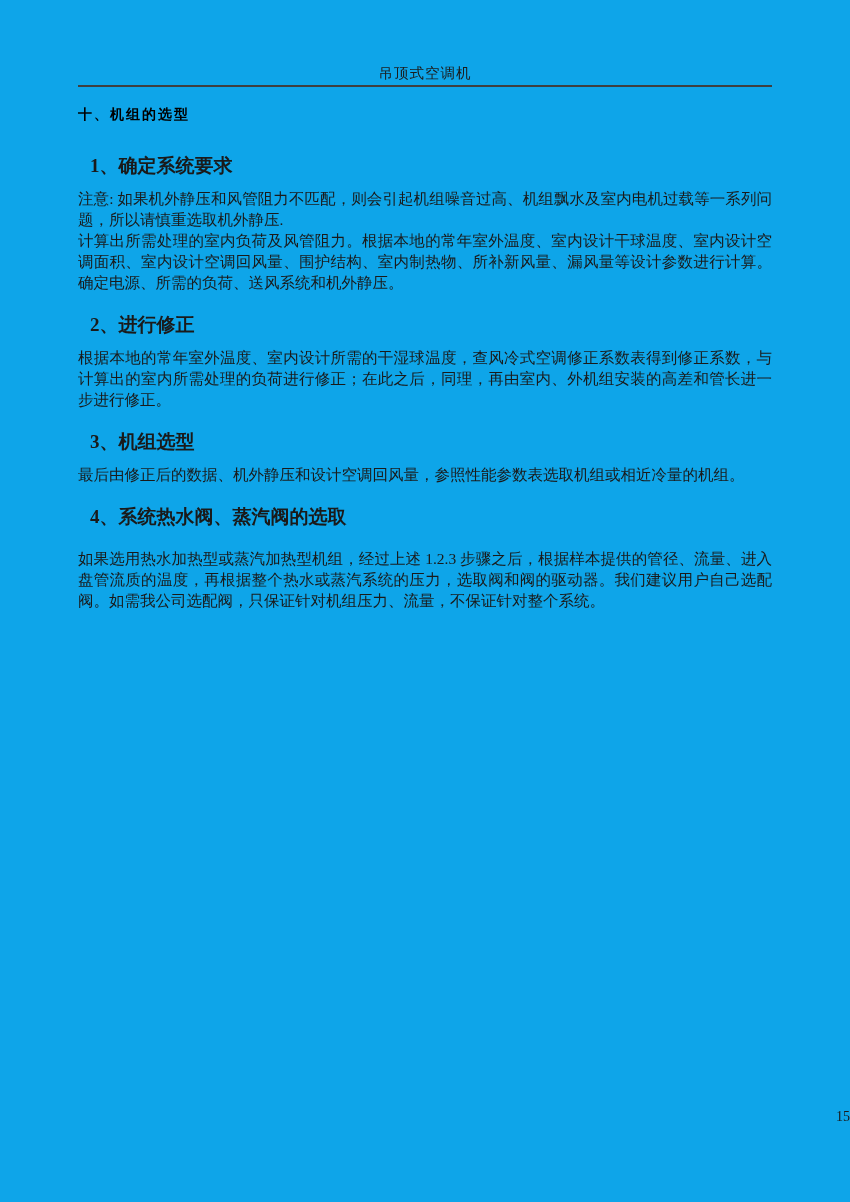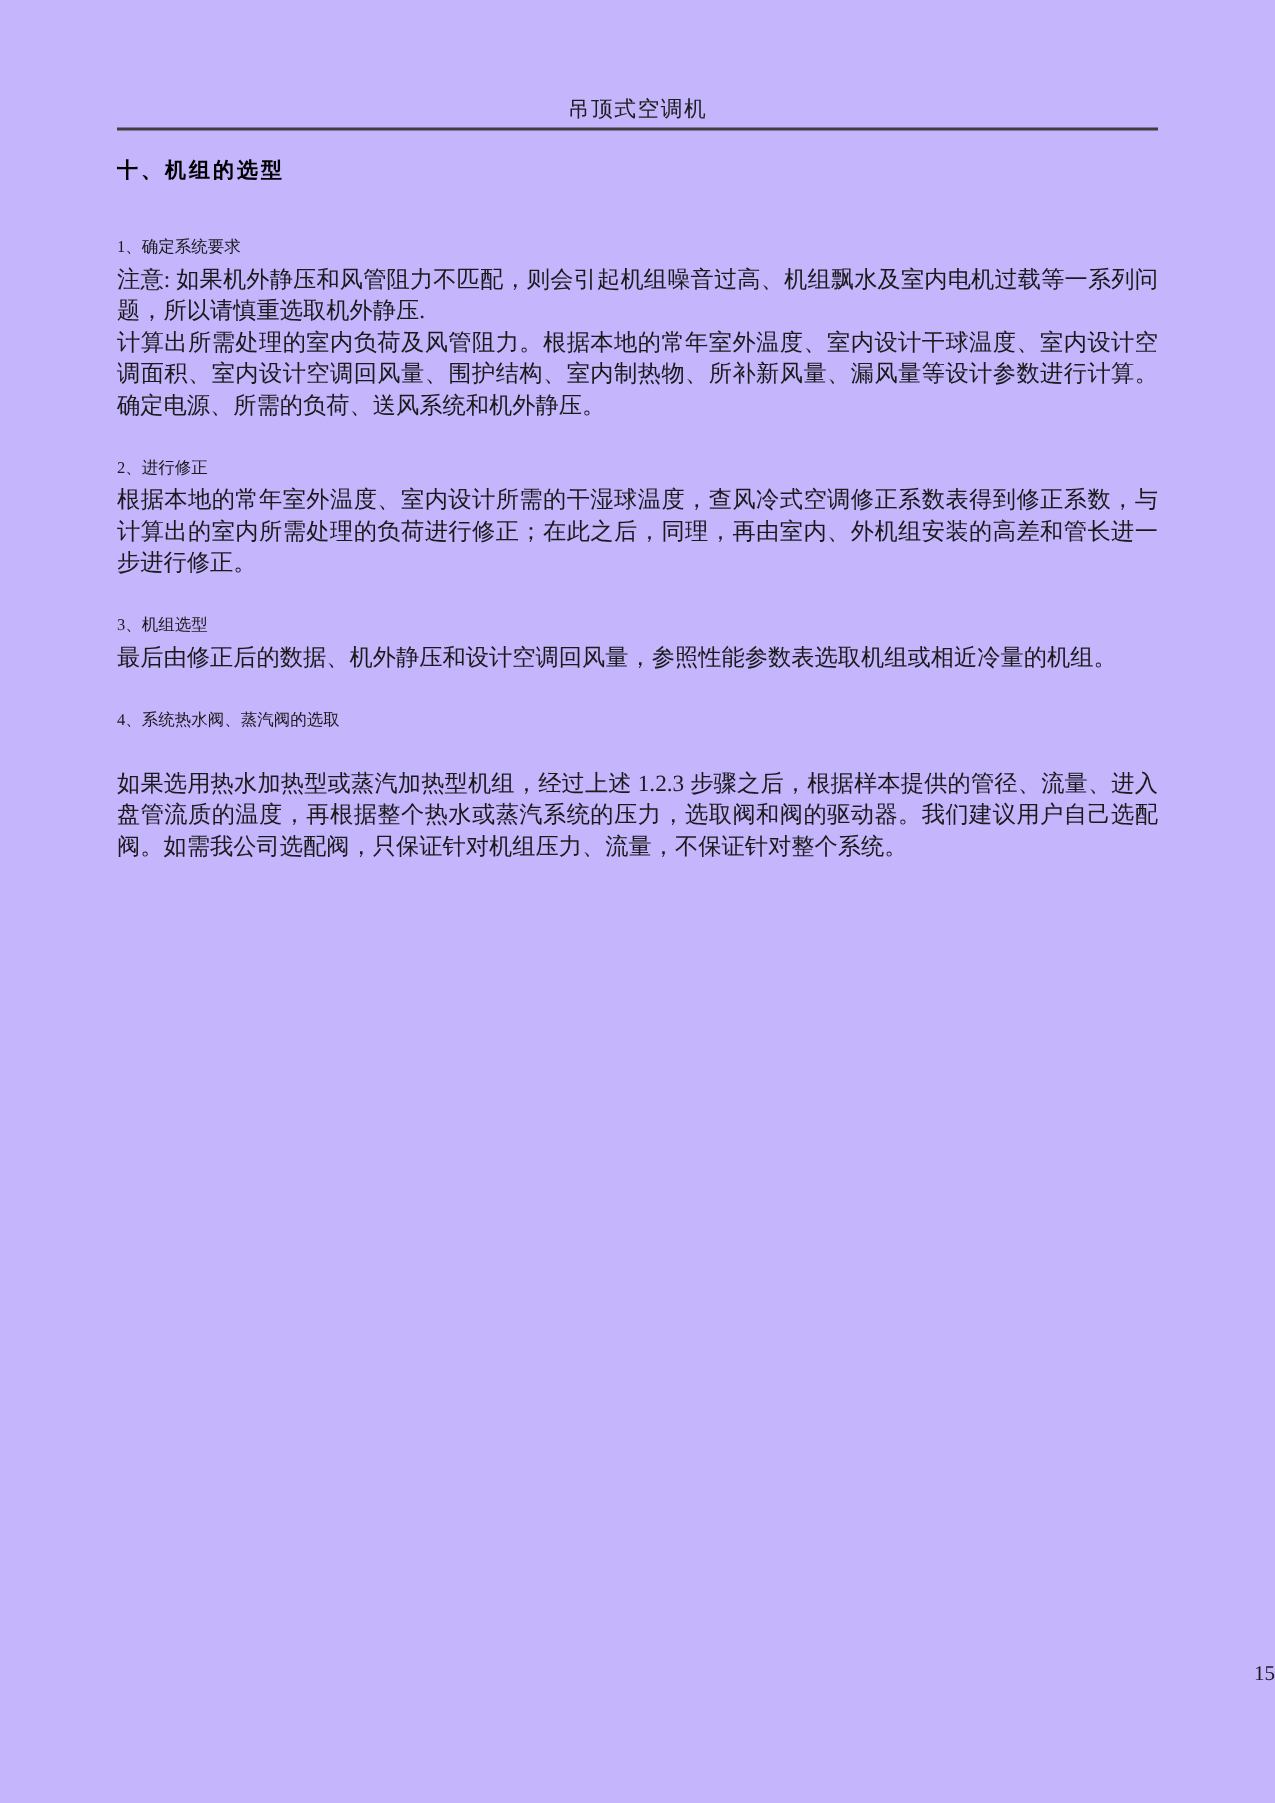--- a/index.html
+++ b/index.html
@@ -12,21 +12,21 @@
     height: 1202px;
     position: relative;
     font-family: "Liberation Serif", "DejaVu Serif", serif;
     color: #1a1a1a;
     overflow: hidden;
   }
   .page {
     position: relative;
     width: 850px;
     height: 1202px;
-    background: #c4b5fd;
+    background: #0ea5e9;
   }
   .content {
     margin: 0 78px;
     width: 694px;
   }
   .running-header {
     padding-top: 64px;
     text-align: center;
     font-size: 14.5px;
     line-height: 18px;
@@ -50,24 +50,24 @@
     margin-top: 27px;
     font-size: 15.5px;
     line-height: 21px;
     text-align: justify;
     text-justify: inter-ideograph;
     color: #1a1a1a;
   }
   .section { margin-top: 21px; }
   .section:first-child { margin-top: 0; }
   .section-heading {
-    margin: 0;
-    font-size: 11px;
+    margin: 12px;
+    font-size: 19px;
     line-height: 21px;
-    font-weight: 400;
+    font-weight: 700;
   }
   .para { margin: 0; }
   .para.gap-top { margin-top: 21px; }
   .footer {
     position: absolute;
     top: 1108px;
     left: 0;
     width: 850px;
     text-align: right;
     font-size: 14px;

